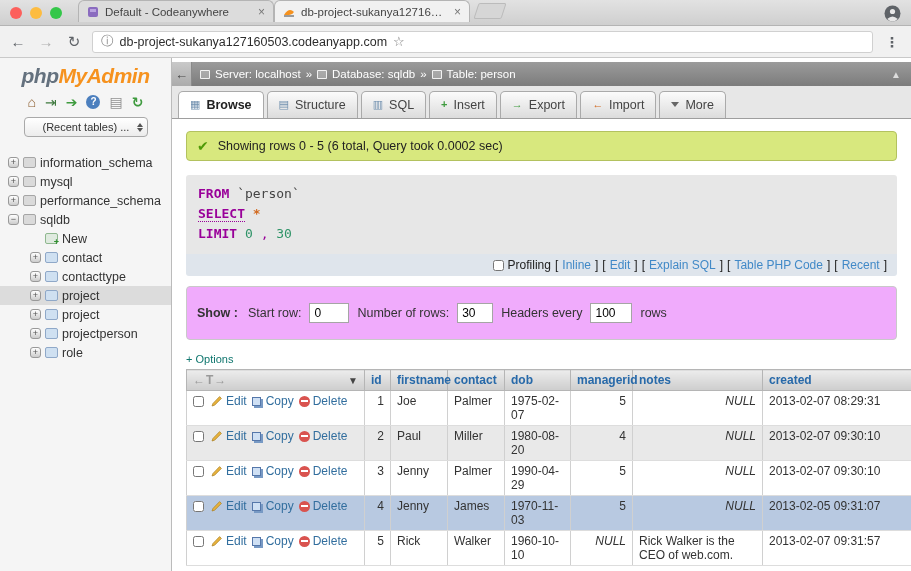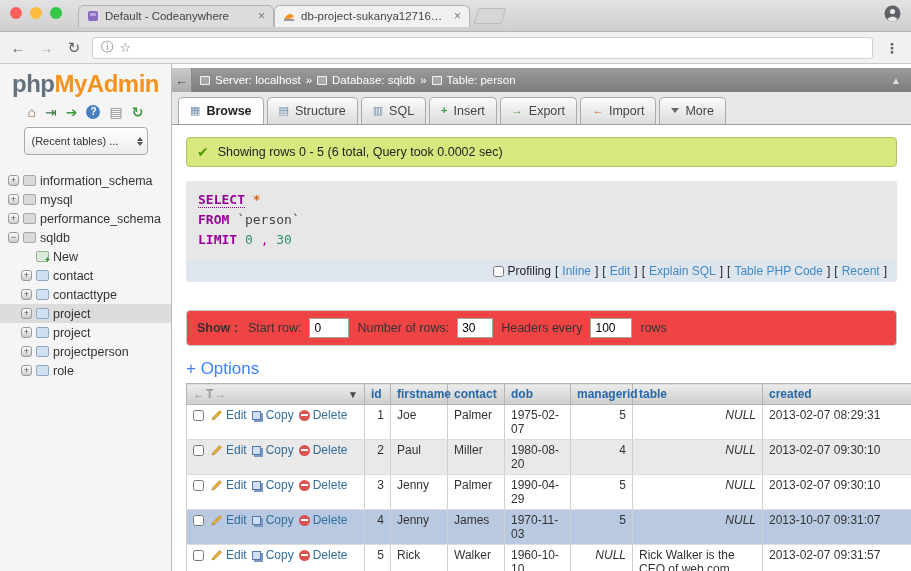--- a/index.html
+++ b/index.html
@@ -1,20 +1,20 @@
 <!DOCTYPE html>
 <html><head>
 <meta charset="utf-8">
 <style>
   * { box-sizing: border-box; margin: 0; padding: 0; }
   html,body { width:911px; height:571px; overflow:hidden; }
   body { font-family:"Liberation Sans","DejaVu Sans",sans-serif; font-size:12px; background:#fff; color:#333; }
 
   
-  .titlebar { height:32px; background:linear-gradient(#e2e2e2,#cfcfcf); border-bottom:1px solid #b4b4b4; display:flex; align-items:center; position:relative; }
+  .titlebar { height:26px; background:linear-gradient(#e2e2e2,#cfcfcf); border-bottom:1px solid #b4b4b4; display:flex; align-items:flex-start; position:relative; }
   .traffic { position:absolute; left:10px; top:7px; display:flex; gap:8px; }
   .light { width:12px; height:12px; border-radius:50%; display:inline-block; }
   .light.red{ background:#fc605c; } .light.yellow{ background:#fdbc40; } .light.green{ background:#34c749; }
   .btabs { display:flex; margin-left:78px; height:22px; align-items:flex-end; }
   .btab { display:flex; align-items:center; gap:6px; width:196px; height:22px; padding:0 8px; font-size:11.5px; color:#444;
           border-radius:6px 6px 0 0; border:1px solid #b4b4b4; border-bottom:none; background:#dcdcdc; }
   .btab.active { background:#f1f1f1; }
   .btab .ttl { flex:1; white-space:nowrap; overflow:hidden; text-overflow:ellipsis; }
   .btab .x { color:#777; font-size:12px; }
   .newtab { width:28px; height:16px; background:#d6d6d6; border:1px solid #bbb; border-radius:2px; margin:0 0 3px 6px; transform:skewX(-18deg); }
@@ -23,34 +23,34 @@
   .navbtn { font-size:15px; color:#5f6368; width:20px; text-align:center; }
   .navbtn.dis { color:#b0b0b0; }
   .urlbar { flex:1; height:22px; background:#fff; border:1px solid #d0d0d0; border-radius:3px; display:flex; align-items:center; padding:0 8px; gap:6px; font-size:12.5px; white-space:nowrap; overflow:hidden; }
   .urlbar .host{ color:#2d2d2d; } .urlbar .path{ color:#8a8a8a; overflow:hidden; text-overflow:ellipsis; flex:1; }
   .urlbar .star{ color:#787878; font-size:13px; }
   .menu-dots { color:#5f6368; font-size:14px; font-weight:bold; padding:0 4px; }
 
   
   .app { display:flex; height:513px; }
   .sidebar { width:172px; background:#f5f5f5; border-right:1px solid #bbb; padding-top:6px; flex-shrink:0; }
-  .logo { text-align:center; font-size:24px; font-weight:bold; letter-spacing:-0.5px; }
+  .logo { text-align:center; font-size:21px; font-weight:bold; letter-spacing:-0.5px;font-style:italic; }
   .logo .php { color:#64717e; } .logo .myadmin { color:#f6921e; }
   .sb-icons { display:flex; justify-content:center; gap:9px; margin:7px 0 8px; align-items:center; }
   .sb-ic { font-size:14px; line-height:14px; }
   .ic-home{ color:#8a5a2a; } .ic-logout{ color:#3f7a3f; } .ic-query{ color:#3f9b3f; font-weight:bold; }
   .ic-help{ background:#4c7fbe; color:#fff; width:14px; height:14px; border-radius:50%; font-size:10px; font-weight:bold; display:inline-flex; align-items:center; justify-content:center; }
   .ic-docs{ color:#909090; } .ic-refresh{ color:#3f9b3f; font-weight:bold; }
-  .recent-select { width:124px; margin:0 auto; height:28px; background:linear-gradient(#fff,#ececec); border:1px solid #a9a9a9; border-radius:4px; display:flex; align-items:center; justify-content:space-between; padding:0 4px 0 7px; font-size:11px; color:#333; }
+  .recent-select { width:124px; margin:0 auto; height:20px; background:linear-gradient(#fff,#ececec); border:1px solid #a9a9a9; border-radius:4px; display:flex; align-items:center; justify-content:space-between; padding:0 4px 0 18px; font-size:11px; color:#333; }
   .updown { display:inline-flex; flex-direction:column; gap:1px; }
   .updown i { width:0; height:0; border-left:3px solid transparent; border-right:3px solid transparent; display:block; }
   .updown .up { border-bottom:4px solid #555; } .updown .dn { border-top:4px solid #555; }
   .tree { margin-top:16px; font-size:12.5px; color:#333; }
   .tree-item { display:flex; align-items:center; gap:4px; height:19px; padding-left:8px; cursor:default; }
-  .tree-item.level-1 { padding-left:21px;align-items:center; }
+  .tree-item.level-1 { padding-left:30px;align-items:center; }
   .tree-item.selected { background:#dcdcdc; }
   .tree-expander { width:11px; height:11px; border:1px solid #999; border-radius:3px; background:linear-gradient(#fff,#ccc); font-size:9px; line-height:9px; text-align:center; color:#555; flex-shrink:0; }
   .tree-expander.none { visibility:hidden; }
   .tree-icon { width:13px; height:11px; border-radius:2px; flex-shrink:0; position:relative; }
   .tree-icon.db { background:#dadada; border:1px solid #a5a5a5; }
   .tree-icon.table { background:#cfe0f1; border:1px solid #8fa8c8; }
   .tree-icon.new { background:#dfeadf; border:1px solid #8fb88f; }
   .tree-icon.new::after { content:"+"; position:absolute; right:-2px; bottom:-4px; color:#2f8f2f; font-weight:bold; font-size:9px; }
 
   .main { flex:1; display:flex; flex-direction:column; background:#fff; padding-top:4px; overflow:hidden; }
@@ -78,29 +78,29 @@
   .kw { color:#990099; font-weight:bold; }
   .kw.u { border-bottom:1px dotted #990099; }
   .star { color:#d2691e; font-weight:bold; }
   .ident { color:#444; }
   .num { color:#2e9367; } .comma { color:#990099; }
   .sqlfoot { background:#dfe5ec; padding:4px 10px; display:flex; justify-content:flex-end; align-items:center; gap:4px; font-size:12px; color:#222; border-radius:0 0 3px 3px; }
   .sqlfoot input { width:11px; height:11px; }
   .sqlfoot a { color:#4189c7; text-decoration:none; }
   .br { color:#222; }
 
-  .showbox { margin-top:28px; background:#ef4444; border:1px solid #c9c9c9; border-radius:4px; padding:7px 10px; display:flex; align-items:center; gap:8px; font-size:12.5px; }
+  .showbox { margin-top:10px; background:#f0abfc; border:1px solid #c9c9c9; border-radius:4px; padding:16px 10px; display:flex; align-items:center; gap:8px; font-size:12.5px; }
   .showbox b { margin-right:2px; }
   .showbox input { border:1px solid #a5a5a5; height:20px; padding:0 4px; font-size:12px; background:#fff; }
   .in-start{ width:40px; } .in-num{ width:36px; } .in-head{ width:42px; }
 
   .sortrow { margin-top:11px; display:flex; align-items:center; gap:7px; font-size:12.5px; }
   .sort-select { width:168px; height:21px; background:linear-gradient(#fff,#ececec); border:1px solid #a9a9a9; border-radius:4px; display:flex; align-items:center; justify-content:space-between; padding:0 5px 0 8px; }
 
-  .options-link { margin:13px 0 4px; color:#3b82f6; font-size:17px; }
+  .options-link { margin:13px 0 4px; color:#0f766e; font-size:11px; }
 
   table.results { border-collapse:collapse; width:725px; font-size:12px; table-layout:fixed; }
   .results th { background:linear-gradient(#ececec,#cdcdcd); border:1px solid #b5b5b5; border-width:1px 1px 1px 0; color:#2769a9; font-weight:bold; text-align:left; padding:3px 6px; height:21px; }
   .results th:first-child { border-left-width:1px; color:#999; }
   .results td { border-right:1px solid #d0d0d0; border-bottom:1px solid #ddd; padding:3px 6px; vertical-align:top; }
   .results td:first-child { border-left:1px solid #d0d0d0; }
   tr.shade td { background:#e9e9e9; }
   tr.marked td { background:#b8c9e1; }
   td.null { font-style:italic; text-align:right; color:#333; }
   td.ra { text-align:right; }
@@ -150,20 +150,21 @@
       </svg>
   </div>
 </div>
 
 <div class="toolbar">
   <span class="navbtn">←</span>
   <span class="navbtn dis">→</span>
   <span class="navbtn">↻</span>
   <div class="urlbar">
     <span style="color:#8a8a8a;">ⓘ</span>
+    <span class="host">db-project-sukanya127160503.codeanyapp.com</span>
     <span class="star">☆</span>
   </div>
   <span class="menu-dots">⋮</span>
 </div>
 
 <div class="app">
 
   <div class="sidebar">
     <div class="logo"><span class="php">php</span><span class="myadmin">MyAdmin</span></div>
     <div class="sb-icons">
@@ -287,22 +288,22 @@
         </div>
     </div>
 
     <div class="content">
       <div class="success">
         <span class="check">✔</span>
         <span>Showing rows 0 - 5 (6 total, Query took 0.0002 sec)</span>
       </div>
 
       <div class="sqlbox">
+        <div><span class="kw">FROM</span> <span class="ident">`person`</span></div>
         <div><span class="kw u">SELECT</span> <span class="star">*</span></div>
-        <div><span class="kw">FROM</span> <span class="ident">`person`</span></div>
         <div><span class="kw">LIMIT</span> <span class="num">0</span> <span class="comma">,</span> <span class="num">30</span></div>
       </div>
       <div class="sqlfoot">
         <input type="checkbox" style="">
         <span>Profiling</span>
         <span class="br">[</span>
           <a href="#">Inline</a>
           <span class="br">]</span>
         <span class="br">[</span>
           <a href="#">Edit</a>
@@ -347,21 +348,21 @@
           <tr>
             <th class="actions-th">
               <span class="arrowT"><span>←</span><span>T</span><span>→</span></span>
               <span class="sort-caret">▼</span>
             </th>
             <th>id</th>
             <th>firstname</th>
             <th>contact</th>
             <th>dob</th>
             <th>managerid</th>
-            <th>table</th>
+            <th>notes</th>
             <th>created</th>
           </tr>
         </thead>
         <tbody>
             <tr>
     <td>
       <span class="actcell">
         <input type="checkbox" style="">
         <a href="#">
                     <svg width="12" height="12">
@@ -462,21 +463,21 @@
                     <span>Delete</span>
                   </a>
       </span>
     </td>
     <td class="ra">4</td>
     <td>Jenny</td>
     <td>James</td>
     <td>1970-11-03</td>
     <td class="ra">5</td>
     <td class="null">NULL</td>
-    <td>2013-10-07 09:31:07</td>
+    <td>2013-02-05 09:31:07</td>
   </tr>
             <tr>
     <td>
       <span class="actcell">
         <input type="checkbox" style="">
         <a href="#">
                     <svg width="12" height="12">
                       <path d="M1 11 L2 8.4 L8.6 1.6 L10.4 3.4 L3.6 10.2 Z" fill="#e8b33c" stroke="#a87e22" stroke-width="0.7"></path>
                     </svg>
                     <span>Edit</span>

